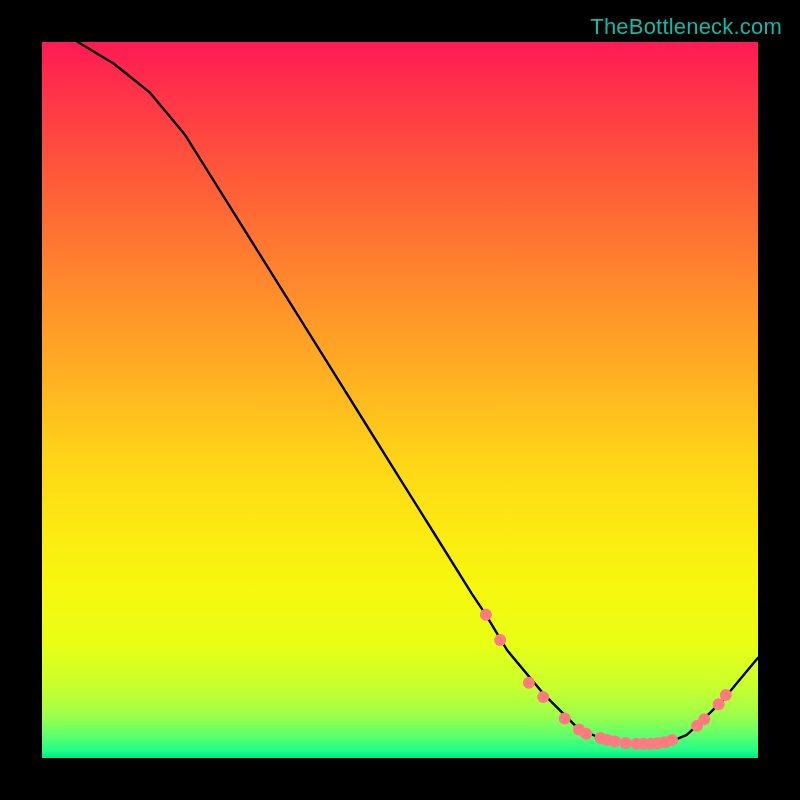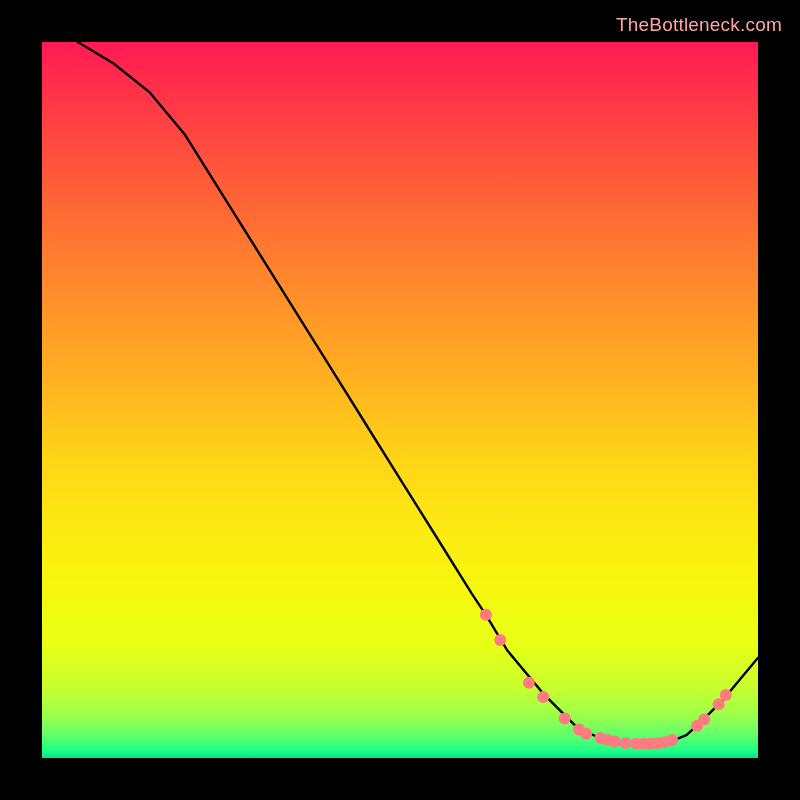--- a/index.html
+++ b/index.html
@@ -39,22 +39,22 @@
       #9eff4a 94%,
       #5cff6e 97%,
       #1eff88 99%,
       #00e884 100%
     );
   }
   #watermark {
     position: absolute;
     top: 14px;
     right: 18px;
-    color: #fca5a5;
-    font-size: 19px;
+    color: #14b8a6;
+    font-size: 22px;
     letter-spacing: 0.2px;
     font-weight: 500;
     user-select: none;
   }
   svg#overlay {
     position: absolute;
     left: 42px;
     top: 42px;
     width: 716px;
     height: 716px;

